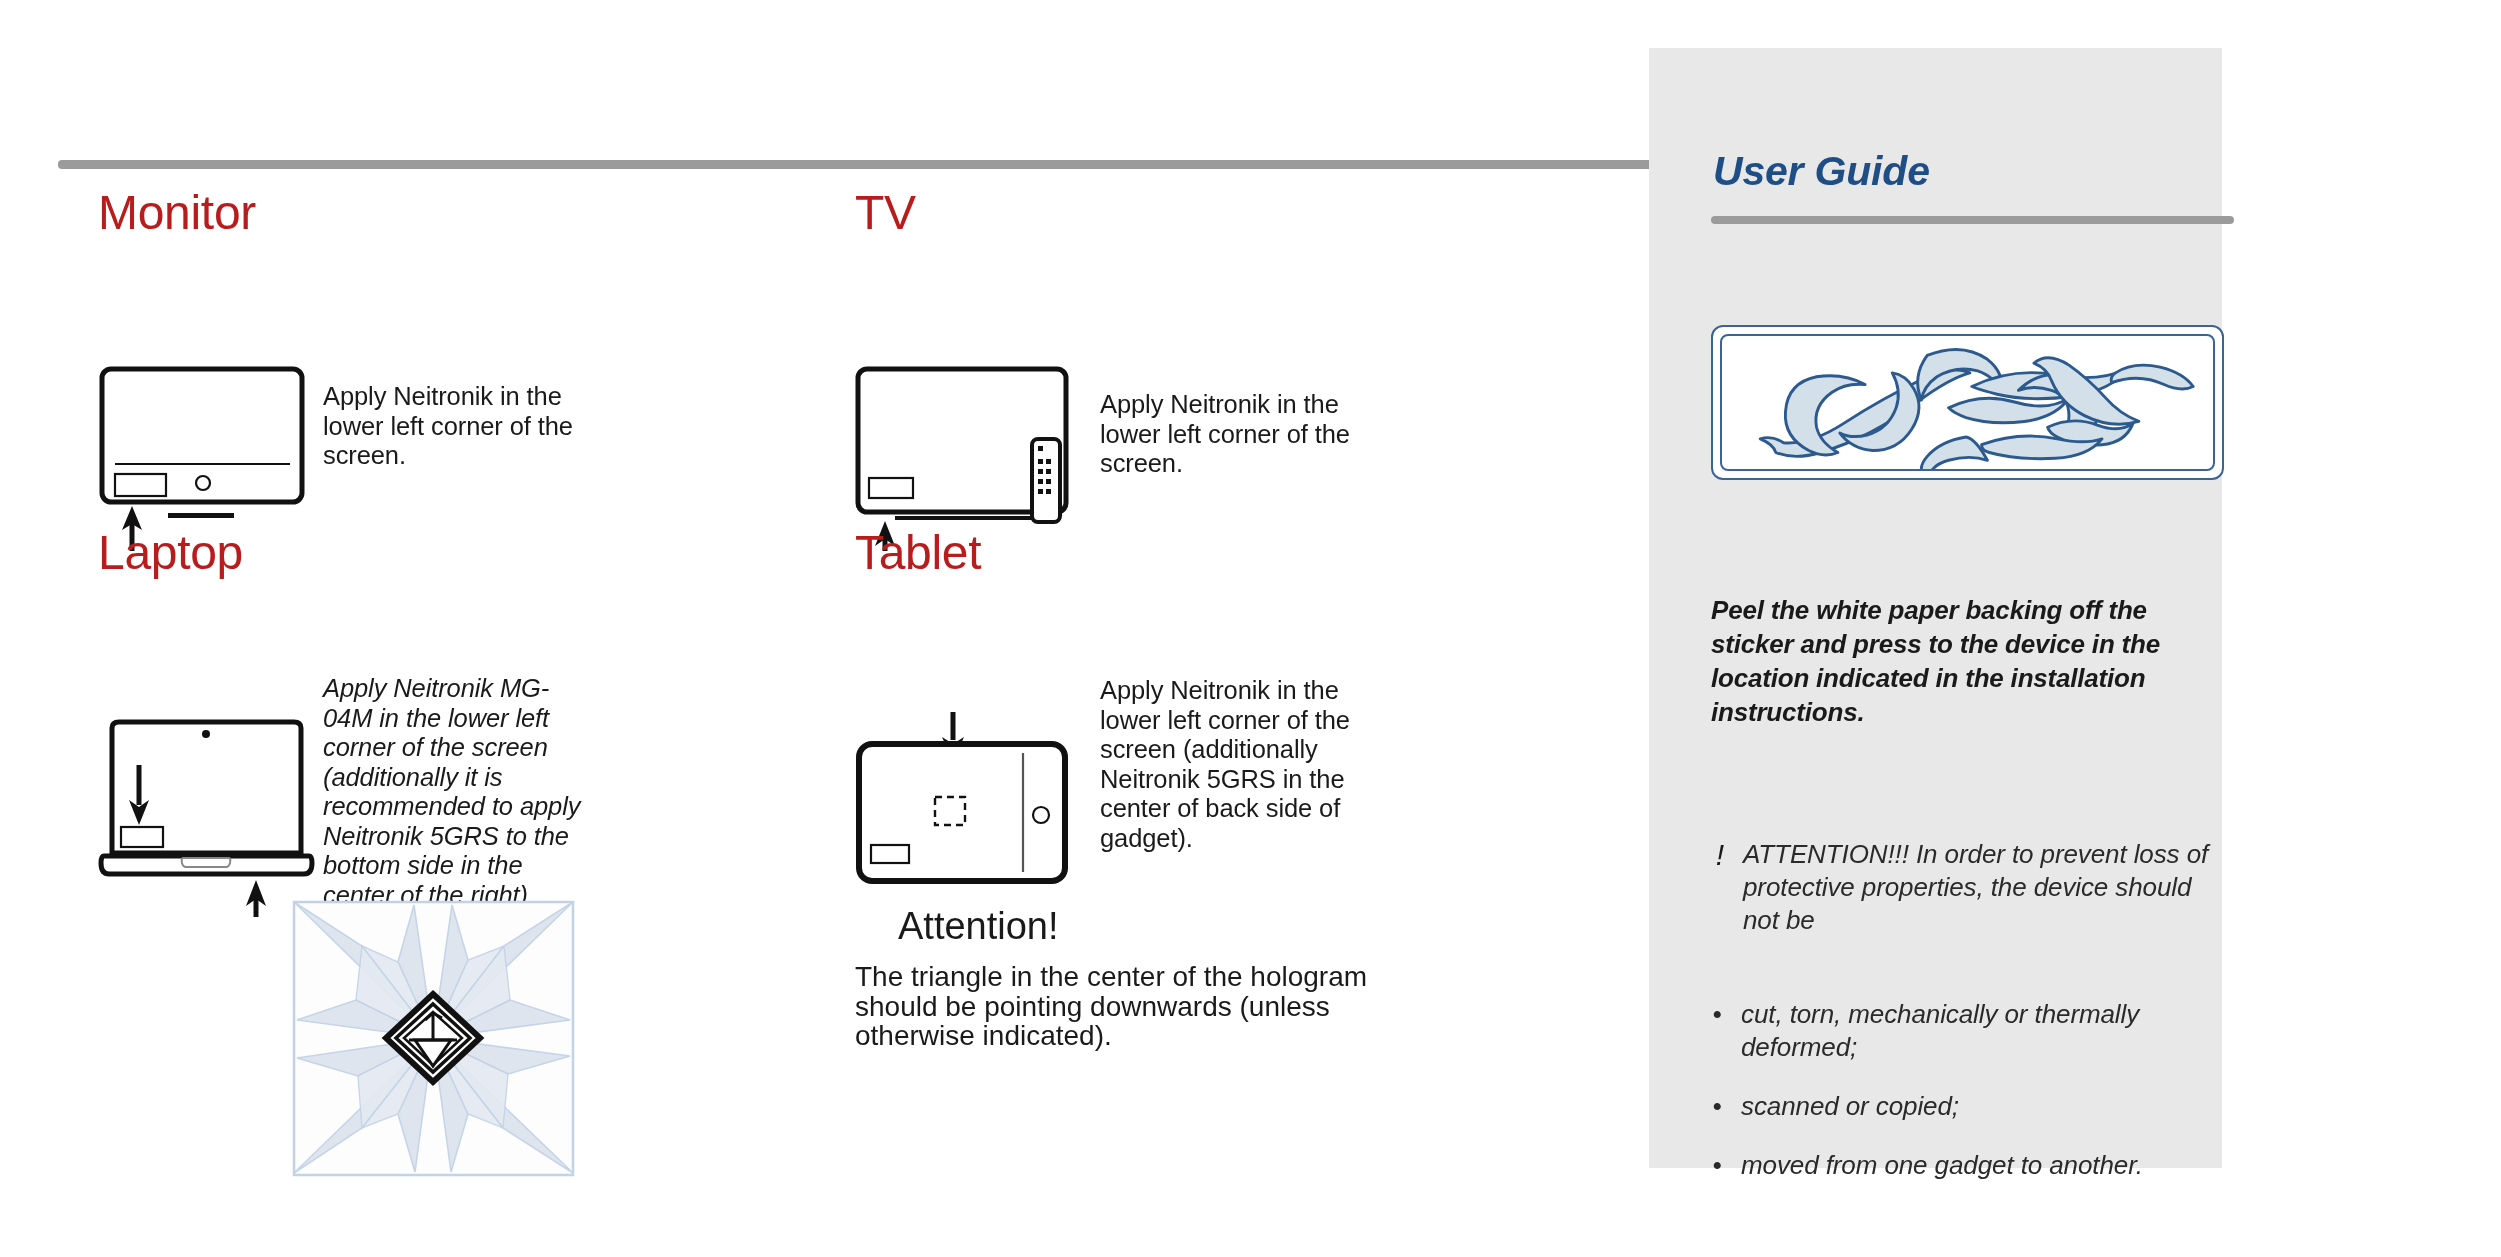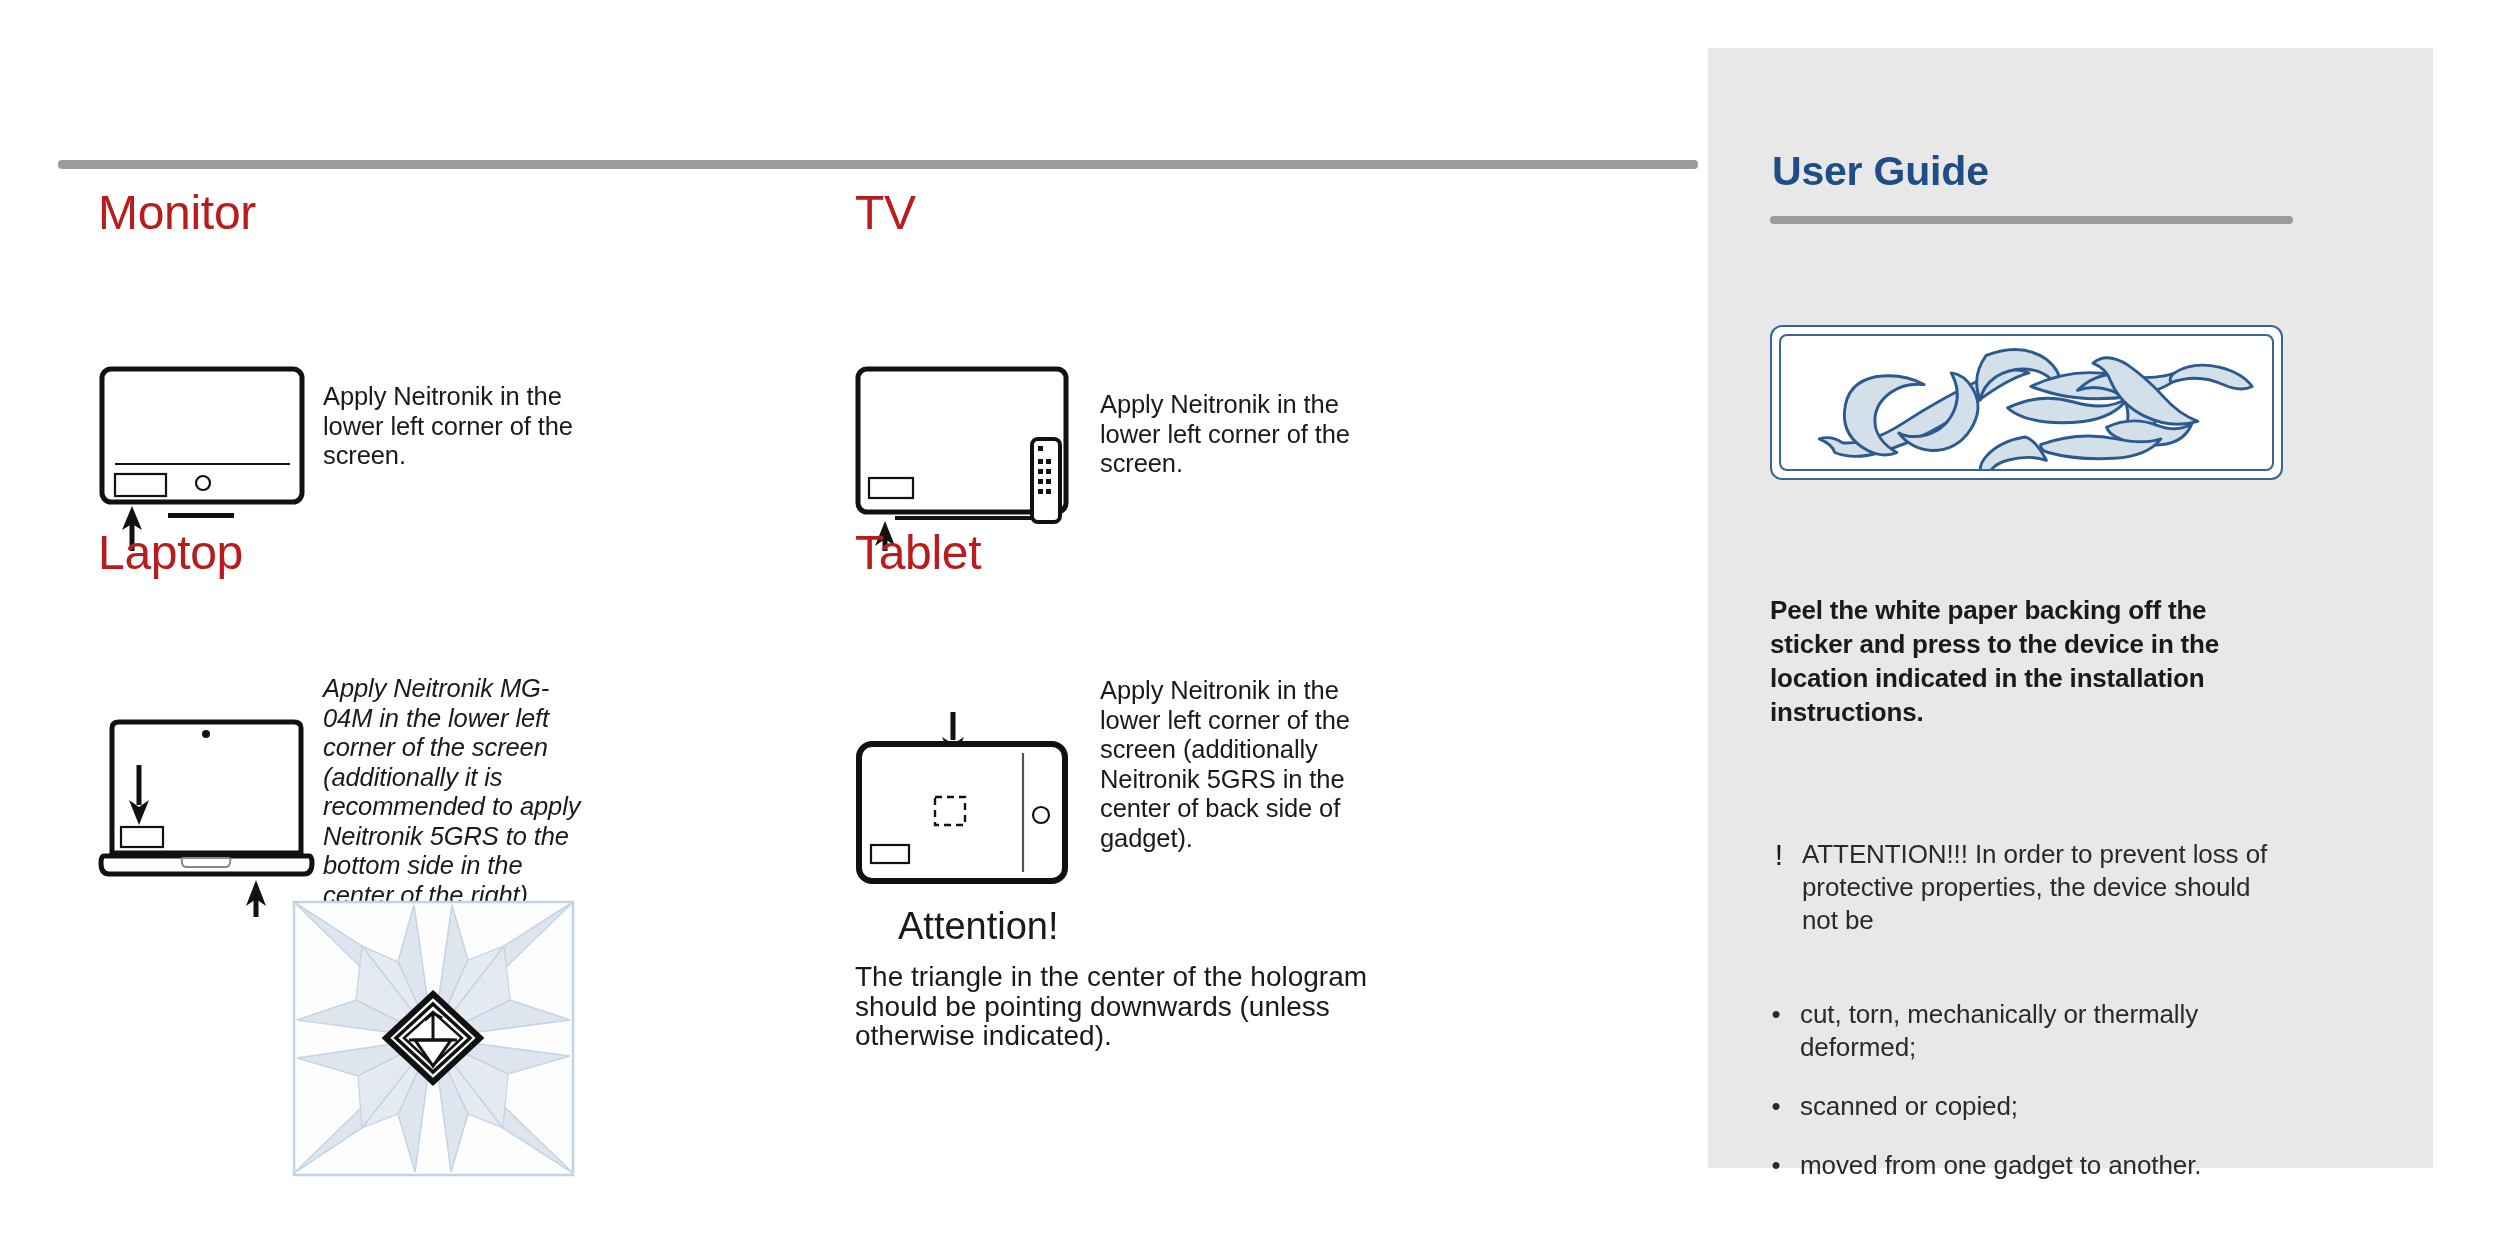--- a/index.html
+++ b/index.html
@@ -108,25 +108,26 @@
     left: 292px;
     top: 900px;
     width: 283px;
     height: 277px;
   }
 
   
 
   #sidebar {
     position: absolute;
-    left: 1708px;
+    left: 1649px;
     top: 48px;
-    width: 725px;
+    width: 573px;
     height: 1120px;
     background: #e8e8e8;
+    font-style: italic;
   }
 
   #sidebar-title {
     position: absolute;
     left: 64px;
     top: 100px;
     font-size: 41px;
     font-weight: bold;
     color: #1f4e87;
     letter-spacing: -0.2px;

